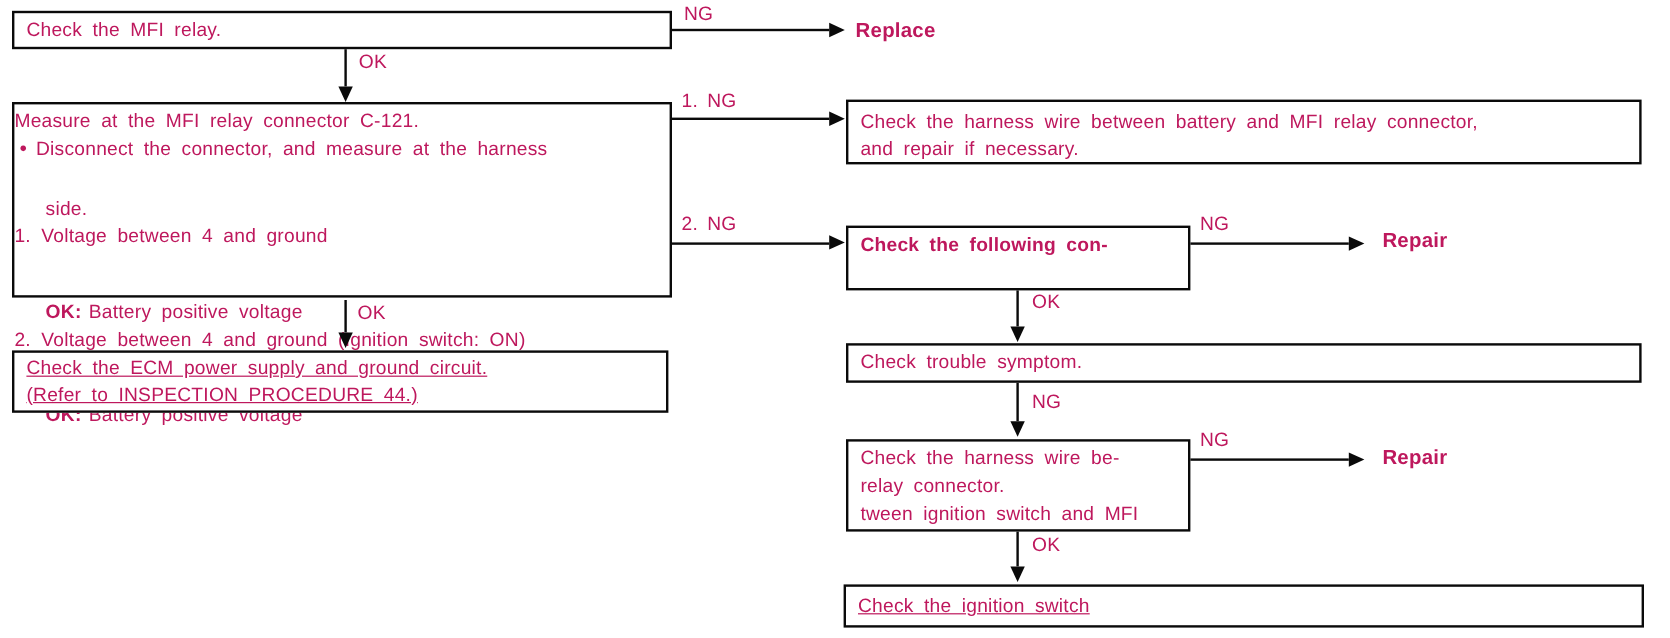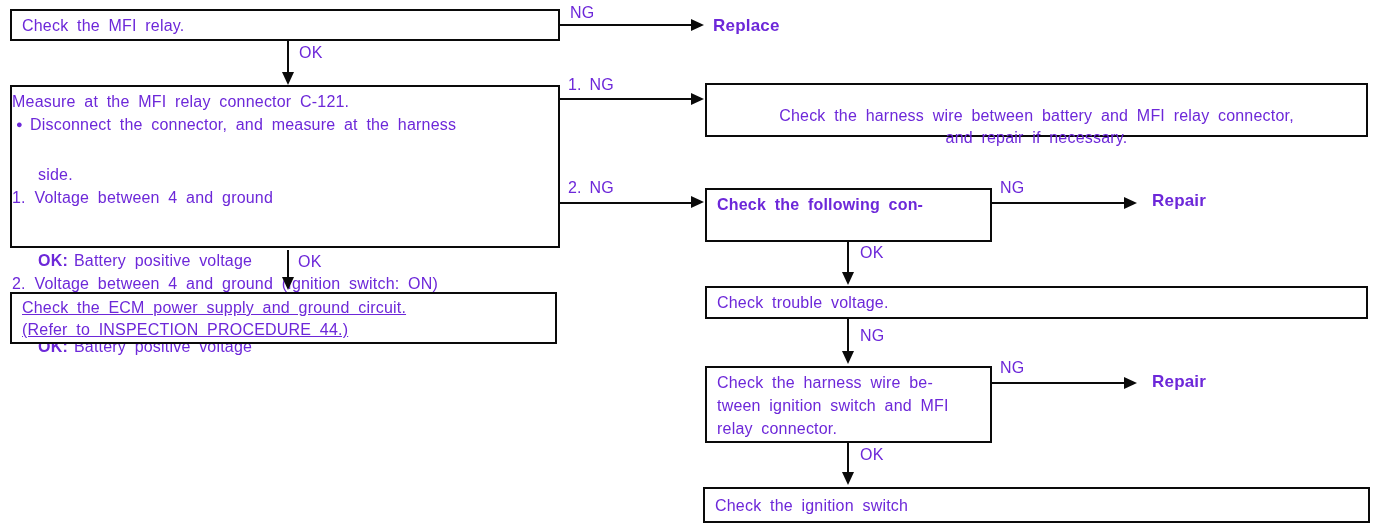--- a/index.html
+++ b/index.html
@@ -1,18 +1,18 @@
 <!DOCTYPE html>
 <html><head>
 <meta charset="utf-8">
 <style>
   html,body{margin:0;padding:0;background:#ffffff;}
   #stage{
     position:relative;width:1392px;height:532px;background:#ffffff;
-    font-family:"Liberation Sans", sans-serif;color:#6d28d9;overflow:hidden;
+    font-family:"Liberation Sans", sans-serif;color:#be185d;overflow:hidden;
   }
   .box{
     position:absolute;box-sizing:border-box;border:2px solid #0a0a0a;background:#ffffff;
     font-size:16px;line-height:22px;padding:3px 10px;word-spacing:4px;letter-spacing:.2px;
   }
   .box.bold{font-weight:bold;line-height:23px;}
   .hline{position:absolute;height:2px;background:#0a0a0a;}
   .vline{position:absolute;width:2px;background:#0a0a0a;}
   .arr-r{position:absolute;width:0;height:0;border-left:13px solid #0a0a0a;border-top:6px solid transparent;border-bottom:6px solid transparent;}
   .arr-d{position:absolute;width:0;height:0;border-top:13px solid #0a0a0a;border-left:6px solid transparent;border-right:6px solid transparent;}
@@ -58,21 +58,21 @@
     <div>2. Voltage between 4 and ground (Ignition switch: ON)</div>
     <div class="ind-ok">
       <b>OK:</b><span class="okrest">Battery positive voltage</span>
     </div>
   </div>
 
   <div class="hline" style="left:560px;top:98px;width:131px;"></div>
   <div class="arr-r" style="left:691px;top:93px;"></div>
   <div class="lbl" style="left:568px;top:76px;">1. NG</div>
 
-  <div class="box" style="left:705px;top:83px;width:663px;height:54px;padding-top:20px;text-align:center;">
+  <div class="box" style="left:705px;top:83px;width:663px;height:54px;padding-top:7px;">
     <div>Check the harness wire between battery and MFI relay connector,</div>
     <div>and repair if necessary.</div>
   </div>
 
   <div class="hline" style="left:560px;top:202px;width:131px;"></div>
   <div class="arr-r" style="left:691px;top:196px;"></div>
   <div class="lbl" style="left:568px;top:179px;">2. NG</div>
 
   <div class="box bold" style="left:705px;top:188px;width:287px;height:54px;">
     <div>Check the following con-</div>
@@ -81,43 +81,43 @@
   <div class="hline" style="left:992px;top:202px;width:132px;"></div>
   <div class="arr-r" style="left:1124px;top:197px;"></div>
   <div class="lbl" style="left:1000px;top:179px;">NG</div>
   <div class="term" style="left:1152px;top:191px;">Repair</div>
 
   <div class="vline" style="left:847px;top:242px;height:30px;"></div>
   <div class="arr-d" style="left:842px;top:272px;"></div>
   <div class="lbl" style="left:860px;top:244px;">OK</div>
 
   <div class="box" style="left:705px;top:286px;width:663px;height:33px;padding-top:4px;">
-    <span>Check trouble voltage.</span>
+    <span>Check trouble symptom.</span>
   </div>
 
   <div class="vline" style="left:847px;top:319px;height:32px;"></div>
   <div class="arr-d" style="left:842px;top:351px;"></div>
   <div class="lbl" style="left:860px;top:327px;">NG</div>
 
   <div class="box" style="left:705px;top:366px;width:287px;height:77px;line-height:23px;">
     <div>Check the harness wire be-</div>
+    <div>relay connector.</div>
     <div>tween ignition switch and MFI</div>
-    <div>relay connector.</div>
   </div>
 
   <div class="hline" style="left:992px;top:382px;width:132px;"></div>
   <div class="arr-r" style="left:1124px;top:377px;"></div>
   <div class="lbl" style="left:1000px;top:359px;">NG</div>
   <div class="term" style="left:1152px;top:372px;">Repair</div>
 
   <div class="vline" style="left:847px;top:443px;height:29px;"></div>
   <div class="arr-d" style="left:842px;top:472px;"></div>
   <div class="lbl" style="left:860px;top:446px;">OK</div>
 
-  <div class="box" style="left:703px;top:487px;width:667px;height:36px;padding-top:6px;">
+  <div class="box" style="left:703px;top:487px;width:667px;height:36px;padding-top:6px;text-decoration:underline;">
     <span>Check the ignition switch</span>
   </div>
 
   <div class="vline" style="left:287px;top:250px;height:27px;"></div>
   <div class="arr-d" style="left:282px;top:277px;"></div>
   <div class="lbl" style="left:298px;top:253px;">OK</div>
 
   <div class="box" style="left:10px;top:292px;width:547px;height:52px;text-decoration:underline;">
     <div>Check the ECM power supply and ground circuit.</div>
     <div>(Refer to INSPECTION PROCEDURE 44.)</div>

